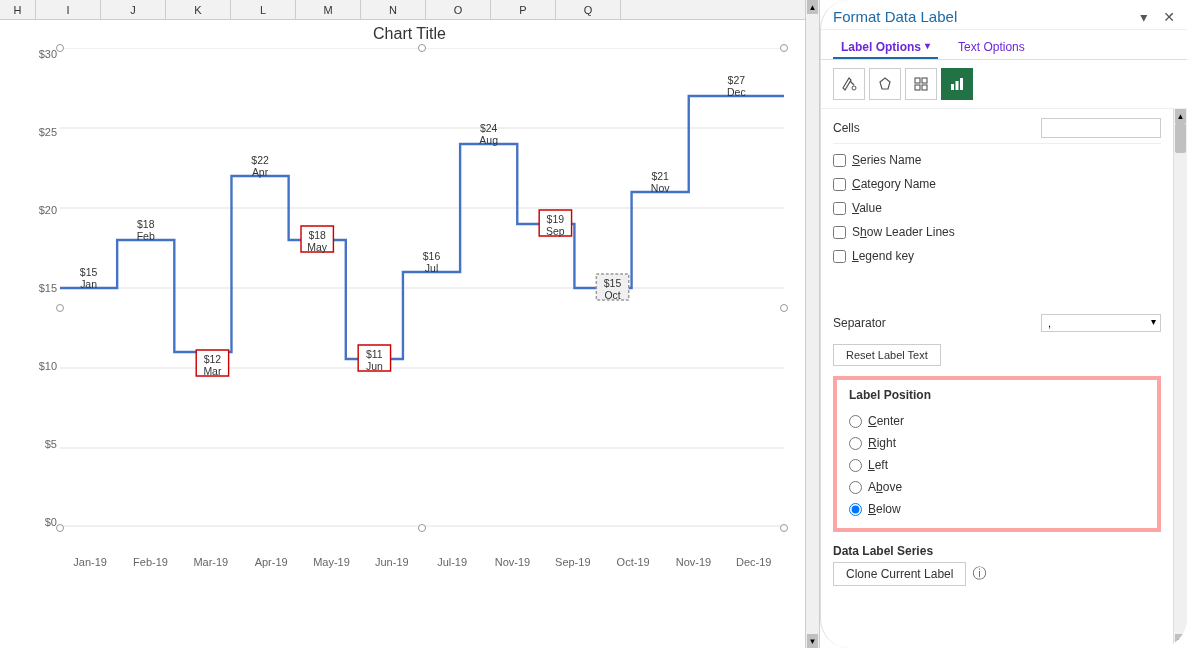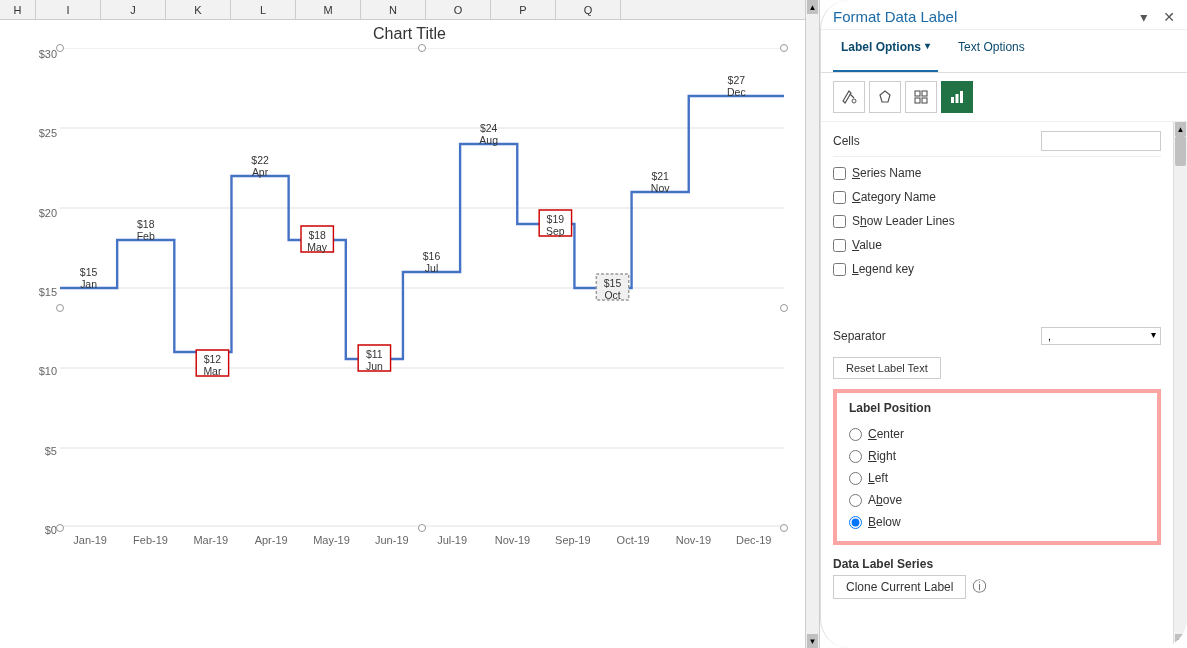--- a/index.html
+++ b/index.html
@@ -56,21 +56,21 @@
       margin-left: 40px;
       margin-right: 15px;
       height: 520px;
     }
 
     
     .y-axis {
       position: absolute;
       left: -38px;
       top: 0;
-      bottom: 32px;
+      bottom: 40px;
       width: 35px;
       display: flex;
       flex-direction: column;
       justify-content: space-between;
       align-items: flex-end;
     }
     .y-label {
       font-size: 11px;
       color: #666;
     }
@@ -148,23 +148,23 @@
     }
 
     .panel-tabs {
       display: flex;
       padding: 6px 12px 0;
       border-bottom: 1px solid #ddd;
       gap: 0;
     }
     .panel-tab {
       font-size: 12px;
-      padding: 4px 8px 16px;
+      padding: 4px 8px 3px;
       cursor: pointer;
-      color: #0c4a6e;
+      color: #6d28d9;
       border-bottom: 2px solid transparent;
       display: flex;
       align-items: flex-start;
       gap: 4px;
     }
     .panel-tab.active {
       font-weight: 600;
       border-bottom: 2px solid #1c6aa6;
     }
 
@@ -450,21 +450,21 @@
         <text x="580" y="239" font-size="11" text-anchor="middle" fill="#333">$15</text>
         <text x="580" y="251" font-size="11" text-anchor="middle" fill="#333">Oct</text>
 
         <text x="630" y="132" font-size="11" text-anchor="middle" fill="#333">$21</text>
         <text x="630" y="144" font-size="11" text-anchor="middle" fill="#333">Nov</text>
 
         <text x="710" y="36" font-size="11" text-anchor="middle" fill="#333">$27</text>
         <text x="710" y="48" font-size="11" text-anchor="middle" fill="#333">Dec</text>
       </svg>
 
-      <div class="x-axis" style="position:absolute;bottom:0;left:0;right:0;height:38px;display:flex;align-items:flex-start;padding-top:4px;">
+      <div class="x-axis" style="position:absolute;bottom:0;left:0;right:0;height:38px;display:flex;align-items:flex-end;padding-top:4px;">
         <div class="x-label">Jan-19</div>
         <div class="x-label">Feb-19</div>
         <div class="x-label">Mar-19</div>
         <div class="x-label">Apr-19</div>
         <div class="x-label">May-19</div>
         <div class="x-label">Jun-19</div>
         <div class="x-label">Jul-19</div>
         <div class="x-label">Nov-19</div>
         <div class="x-label">Sep-19</div>
         <div class="x-label">Oct-19</div>
@@ -555,27 +555,27 @@
       </div>
       <div class="checkbox-row">
         <input type="checkbox" style="">
         <label>
           <span style="text-decoration:underline">C</span>ategory Name
         </label>
       </div>
       <div class="checkbox-row">
         <input type="checkbox" style="">
         <label>
-          S<span style="text-decoration:underline">h</span>ow Leader Lines
+          <span style="text-decoration:underline">V</span>alue
         </label>
       </div>
       <div class="checkbox-row">
         <input type="checkbox" style="">
         <label>
-          <span style="text-decoration:underline">V</span>alue
+          S<span style="text-decoration:underline">h</span>ow Leader Lines
         </label>
       </div>
       <div class="checkbox-row">
         <input type="checkbox" style="">
         <label>
           <span style="text-decoration:underline">L</span>egend key
         </label>
       </div>
 
       <div class="sep-row">

